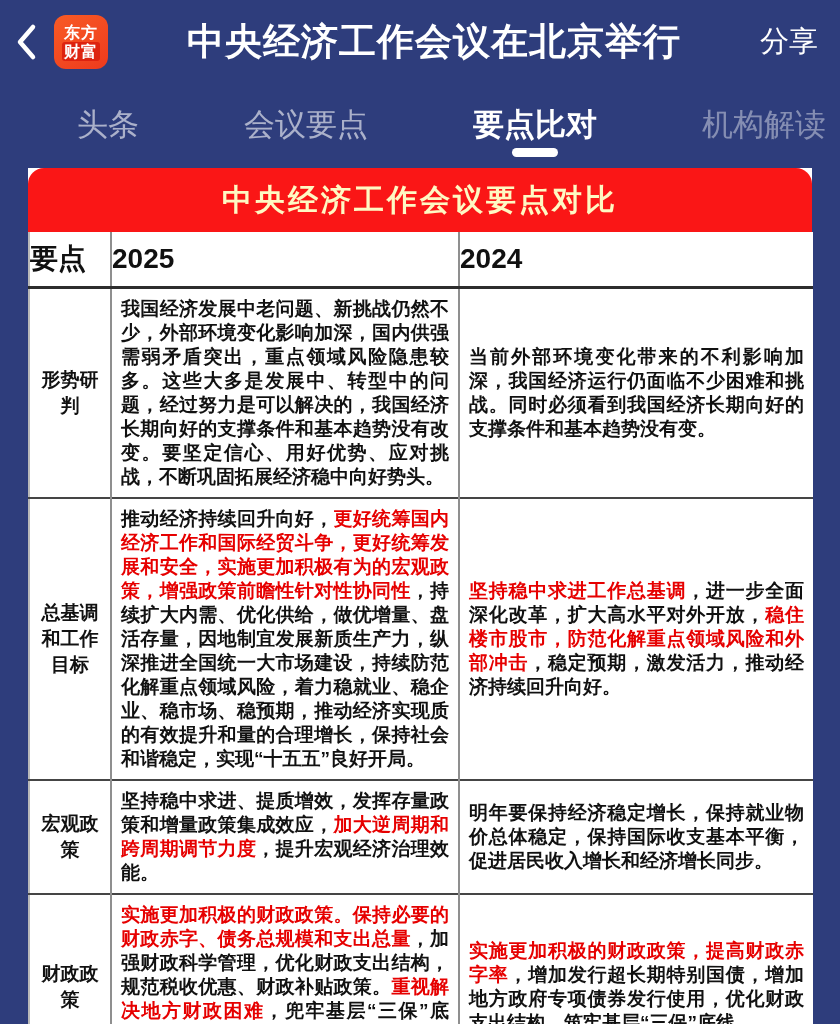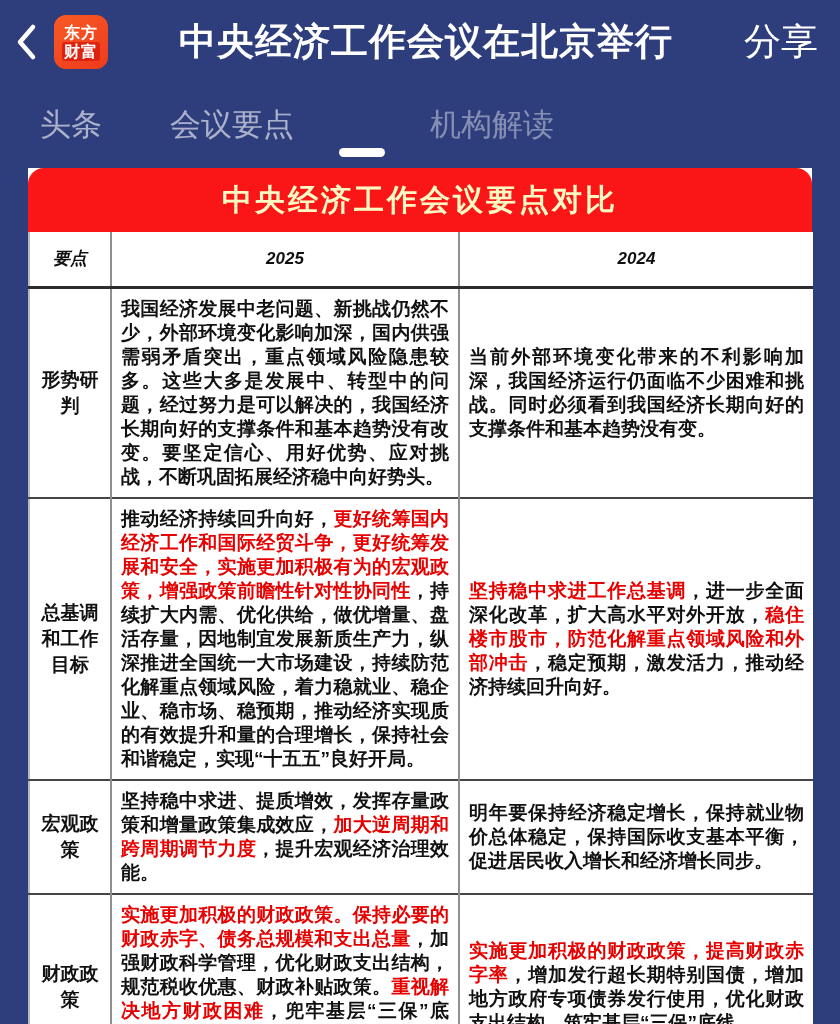--- a/index.html
+++ b/index.html
@@ -21,31 +21,32 @@
     background:linear-gradient(145deg,#f85b25 0%,#ee3a1d 100%);
     display:flex; flex-direction:column; align-items:center; justify-content:center;
     margin-left:6px; flex:0 0 auto; cursor:pointer;
   }
   .logo span { color:#fff; font-weight:bold; font-size:16px; line-height:19px; letter-spacing:1px; }
   .logo .l2 { background:#dd2310; border-radius:3px; padding:0 2px; }
   .header h1 {
     flex:1; text-align:center; font-size:37px; font-weight:bold;
     letter-spacing:1px; white-space:nowrap; overflow:hidden;
   }
-  .share { font-size:37px; font-weight:500; cursor:pointer; }
+  .share { font-size:29px; font-weight:500; cursor:pointer; }
 
   
   .tabbar {
     height:82px; display:flex; align-items:center;
     padding-left:40px; white-space:nowrap; overflow:hidden;
   }
   .tab {
     position:relative; font-size:31px; color:rgba(255,255,255,.60);
     margin-right:68px; height:82px; display:flex; align-items:center; cursor:pointer;
     flex:0 0 auto;
+    margin-left:37px;
   }
   .tab.active { color:#fff; font-weight:bold; }
   .tab.faded { color:rgba(255,255,255,.42); }
   .tab .bar {
     position:absolute; left:50%; transform:translateX(-50%);
     bottom:9px; width:46px; height:9px; border-radius:5px; background:#fff;
   }
 
   
   .card { margin:2px 28px 0 28px; background:#fff; }
@@ -54,23 +55,22 @@
     display:flex; align-items:center; justify-content:center;
     color:#fef9c3; font-size:30px; font-weight:bold; letter-spacing:3px;
   }
   table { width:100%; border-collapse:collapse; table-layout:fixed; background:#fff; }
   col.c-topic { width:82px; }
   col.c-2025 { width:348px; }
   col.c-2024 { width:354px; }
 
   th, td { vertical-align:middle; color:#111; }
   thead th {
-    height:55px; font-size:17px; font-weight:bold; text-align:center;
+    height:55px; font-size:28px; font-weight:bold; text-align:left;
     border-bottom:3px solid #2d2d2d;
-    font-style:italic;
   }
   tbody tr { border-top:2px solid #454545; }
   tbody tr:first-child { border-top:none; }
   tbody th {
     font-size:19px; font-weight:bold; text-align:center; padding:0 3px; line-height:26px;
   }
   tbody td {
     font-size:19px; font-weight:bold; line-height:24px;
     padding:8px 9px; text-align:justify;
   }
@@ -101,20 +101,21 @@
 </header>
 
 <nav class="tabbar">
   <div class="tab">
     <span>头条</span>
   </div>
   <div class="tab">
     <span>会议要点</span>
   </div>
   <div class="tab active">
+    <span>要点比对</span>
     <i class="bar"></i>
   </div>
   <div class="tab faded">
     <span>机构解读</span>
   </div>
 </nav>
 
 <main class="card">
   <div class="banner">
     <span>中央经济工作会议要点对比</span>

